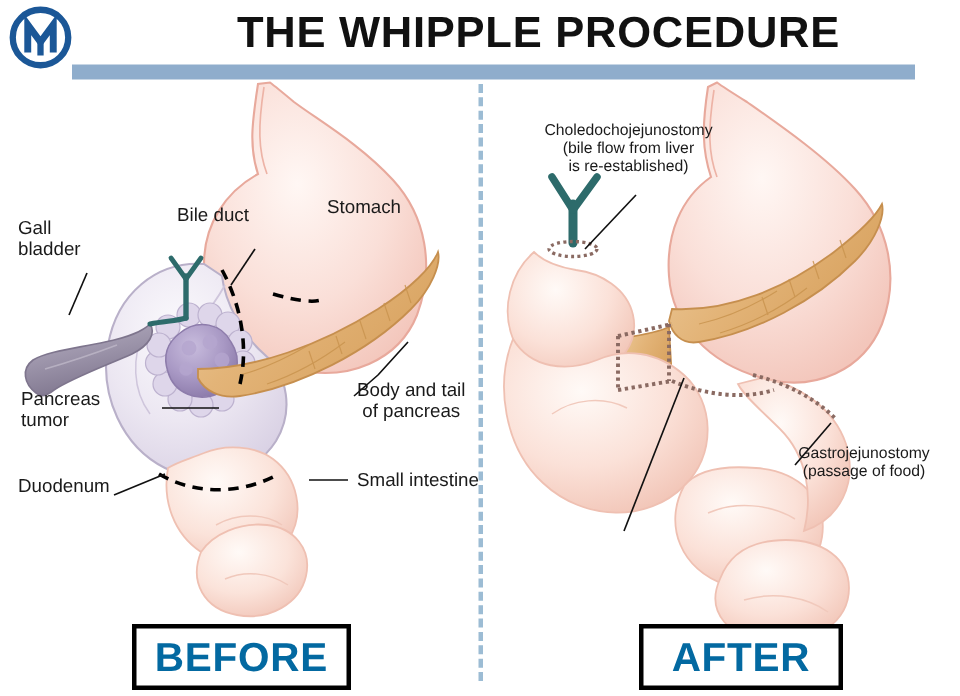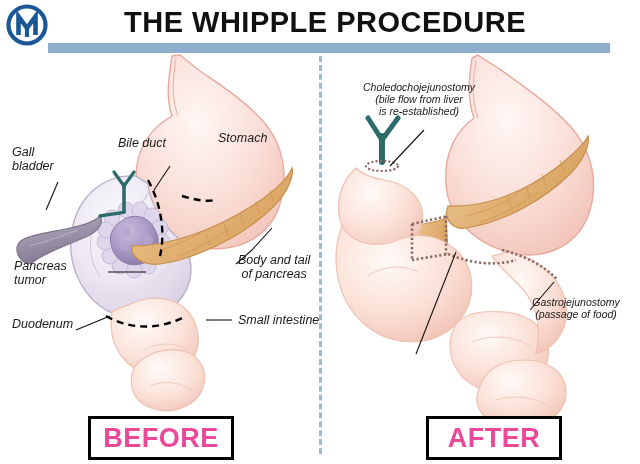--- a/index.html
+++ b/index.html
@@ -22,21 +22,21 @@
     left: 6px;
     top: 4px;
     width: 42px;
     height: 42px;
   }
   #title {
     position: absolute;
     left: 90px;
     top: 6px;
     width: 470px;
-    text-align: center;
+    text-align: right;
     font-size: 29px;
     font-weight: bold;
     letter-spacing: 0.5px;
     color: #111111;
     font-family: "Liberation Sans", sans-serif;
     white-space: nowrap;
   }
   #headerbar {
     position: absolute;
     left: 48px;
@@ -63,21 +63,20 @@
     left: 0;
   }
 
   
   .lbl {
     position: absolute;
     font-family: "Liberation Sans", sans-serif;
     color: #1a1a1a;
     line-height: 1.14;
     white-space: pre-line;
-    font-style: italic;
   }
   .lbl-lg { font-size: 12.5px; }
   .lbl-sm { font-size: 10.5px; }
 
   .l-gall     { left: 12px;  top: 145px; text-align: left; }
   .l-bile     { left: 118px; top: 136px; }
   .l-stomach  { left: 218px; top: 131px; }
   .l-pan      { left: 14px;  top: 259px; }
   .l-body     { left: 238px; top: 253px; text-align: center; }
   .l-duo      { left: 12px;  top: 317px; }
@@ -92,21 +91,21 @@
     position: absolute;
     border: 3px solid #000000;
     background: #ffffff;
     display: flex;
     align-items: center;
     justify-content: center;
     font-family: "Liberation Sans", sans-serif;
     font-weight: bold;
     font-size: 27px;
     letter-spacing: 0.5px;
-    color: #ec4899;
+    color: #0369a1;
   }
   #beforeBox { left: 88px;  top: 416px; width: 140px; height: 38px; }
   #afterBox  { left: 414px; top: 416px; width: 130px; height: 38px; margin-left: 12px; }
 </style>
 </head>
 <body>
 
 <div id="page">
 
   <svg id="logo" class="art" style="position:absolute;left:6px;top:4px;width:42px;height:42px;" viewBox="0 0 42 42">

